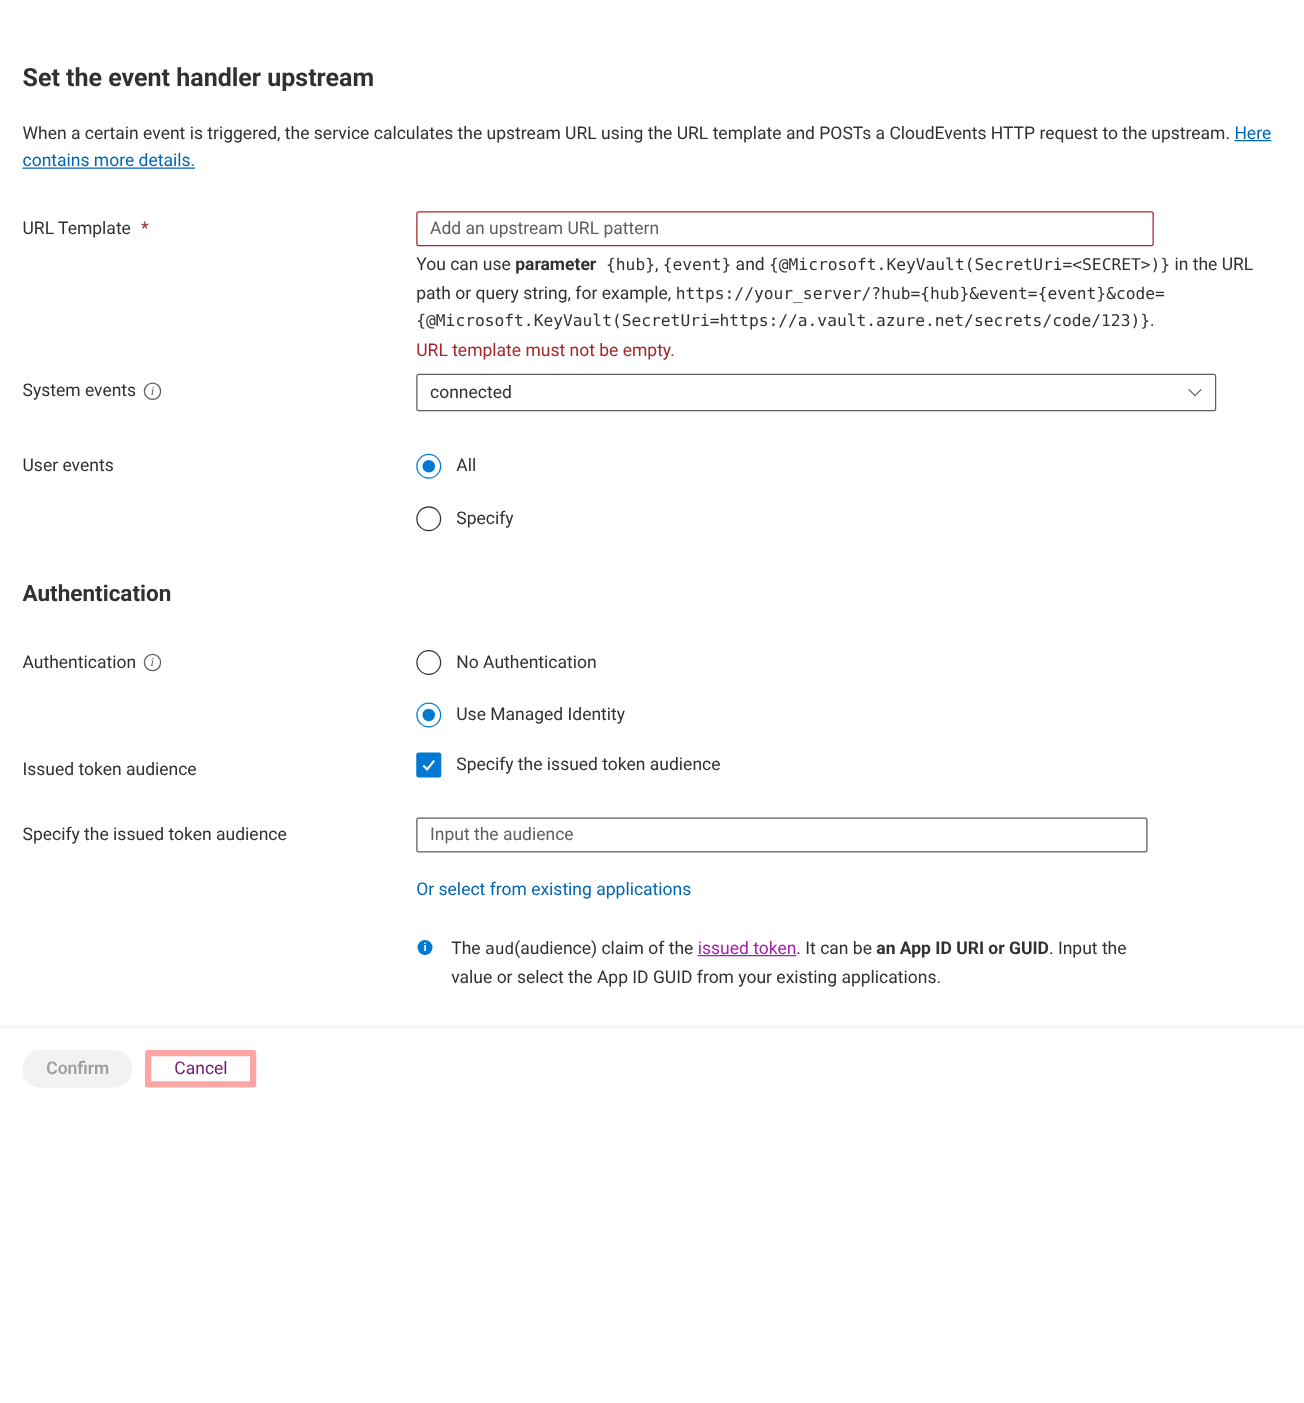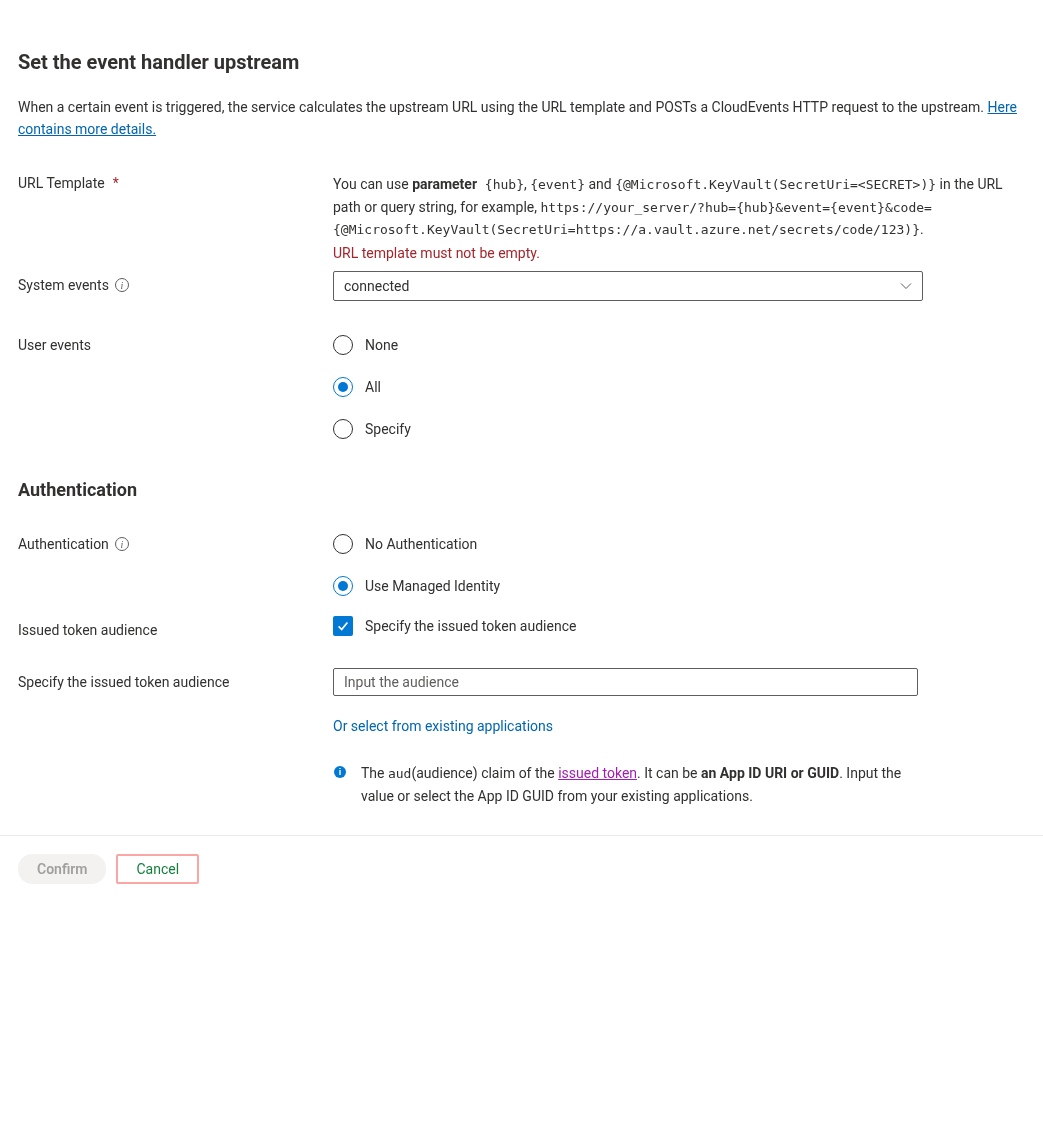--- a/index.html
+++ b/index.html
@@ -79,21 +79,21 @@
     width: 14px; height: 14px;
     border: 1px solid #605e5c;
     border-radius: 50%;
     align-items: center; justify-content: center;
     font-size: 10px; font-style: italic;
     color: #605e5c;
     cursor: default;
     font-family: Georgia, serif;
   }
   .select {
-    width: 590px;
+    width: 640px;
     height: 30px;
     border: 1px solid #605e5c;
     border-radius: 2px;
     display: flex;
     align-items: center;
     justify-content: space-between;
     padding: 0 10px;
     cursor: pointer;
     background: #fff;
   }
@@ -148,41 +148,42 @@
     display: flex; gap: 10px;
   }
   .btn {
     height: 30px; padding: 0 18px; font-size: 14px; border-radius: 2px; cursor: pointer;
     border: 1px solid transparent; font-family: inherit;
   }
   .btn-primary-disabled {
     background: #f3f2f1; color: #a19f9d; border-color: #f3f2f1; font-weight:600;border-radius:14px;
   }
   .btn-default {
-    background: #fff; color: #15803d; border: 2px solid #fca5a5;
+    background: #fff; color: #701a75; border: 5px solid #fca5a5;
   }
   .full-hr { border-top:1px solid #edebe9; margin-left:-18px; margin-right:-18px;}
 </style>
 </head>
 <body>
 
 <div class="page">
 
   <h2>Set the event handler upstream</h2>
 
   <div class="intro">
     <span>When a certain event is triggered, the service calculates the upstream URL using the URL template and POSTs a CloudEvents HTTP request to the upstream. </span><a href="#">Here contains more details.</a>
   </div>
 
   <div class="row">
     <div class="label-col">
       <span>URL Template</span>
         <span class="req">*</span>
     </div>
     <div class="ctrl-col">
+      <input type="text" class="azure-input error" placeholder="Add an upstream URL pattern" style="">
       <div class="help">
         <span>You can use </span><b>parameter</b><span class="mono"> {hub}</span><span>, </span><span class="mono">{event}</span><span> and </span><span class="mono">{@Microsoft.KeyVault(SecretUri=&lt;SECRET&gt;)}</span><span> in the URL path or query string, for example, </span><span class="mono">https://your_server/?hub={hub}&amp;event={event}&amp;code={@Microsoft.KeyVault(SecretUri=https://a.vault.azure.net/secrets/code/123)}</span><span>.</span>
       </div>
       <div class="err-text">URL template must not be empty.</div>
     </div>
   </div>
 
 
   <div class="row">
     <div class="label-col">
@@ -200,24 +201,20 @@
       </div>
     </div>
   </div>
 
   <div class="row" style="margin-top:30px;">
     <div class="label-col">
       <span>User events</span>
     </div>
     <div class="ctrl-col">
       <div class="radio-group">
-        <div class="radio">
-          <span class="circle"></span>
-          <span>None</span>
-        </div>
         <div class="radio selected">
           <span class="circle"></span>
           <span>All</span>
         </div>
         <div class="radio">
           <span class="circle"></span>
           <span>Specify</span>
         </div>
       </div>
     </div>

